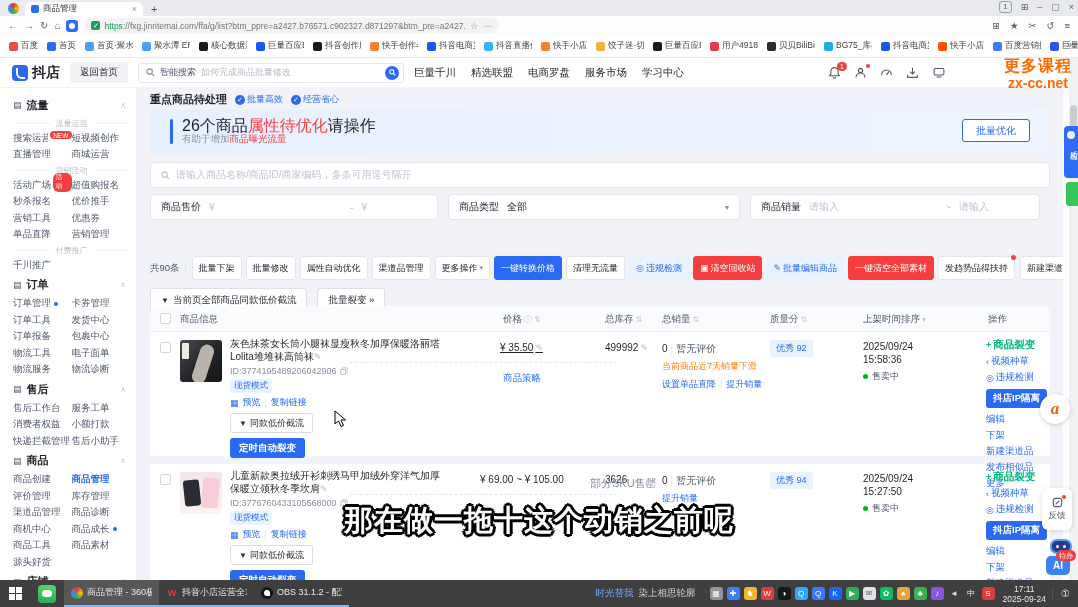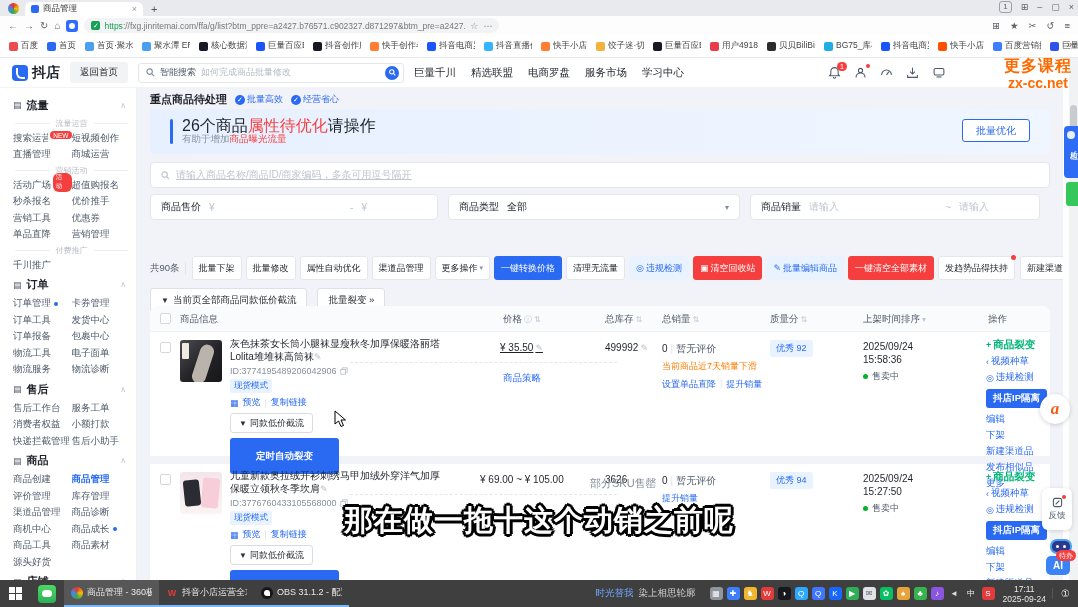--- a/index.html
+++ b/index.html
@@ -77,21 +77,21 @@
 .notice .t{font-size:11px;font-weight:bold;}
 .nb{display:flex;align-items:center;gap:2px;color:#2a6af2;font-size:9px;}
 .nb i{width:10px;height:10px;border-radius:50%;background:#2a6af2;color:#fff;font-size:7px;line-height:10px;text-align:center;}
 #banner{position:absolute;left:13px;top:21px;width:900px;height:45px;border-radius:4px;background:linear-gradient(90deg,#e7f0ff,#f0f6ff);}
 #banner .bar{position:absolute;left:20px;top:10px;width:3px;height:25px;background:#2a6af2;border-radius:2px;}
 #banner .t1{position:absolute;left:32px;top:7px;font-size:16px;}
 #banner .t1 .red{color:#f53f3f;}
 #banner .t2{position:absolute;left:32px;top:24px;font-size:9.5px;color:#86909c;}
 #banner .t2 .red{color:#f53f3f;}
 .opt-btn{position:absolute;right:20px;top:10px;height:23px;padding:0 13px;background:#fff;border:1px solid #2a6af2;color:#2a6af2;border-radius:3px;font-size:10px;}
-#searchbar{position:absolute;left:13px;top:74px;width:900px;height:26px;background:#fff;border:1px solid #e5e6eb;border-radius:4px;display:flex;align-items:center;gap:6px;padding:0 10px;color:#c0c4cc;font-size:10px;text-decoration:underline;}
+#searchbar{position:absolute;left:13px;top:74px;width:900px;height:26px;background:#fff;border:1px solid #e5e6eb;border-radius:4px;display:flex;align-items:center;gap:6px;padding:0 10px;color:#c0c4cc;font-size:10px;}
 #filters{position:absolute;left:13px;top:106px;width:900px;display:flex;gap:10px;}
 .fbox{height:26px;background:#fff;border:1px solid #e5e6eb;border-radius:4px;display:flex;align-items:center;gap:8px;padding:0 10px;font-size:10px;}
 .fbox .lb{color:#1f2329;flex:0 0 auto;}
 .fbox .ph{color:#c0c4cc;}
 .fbox .vv{color:#1f2329;}
 .fbox .sp{color:#c0c4cc;}
 .fbox .caret{margin-left:auto;color:#86909c;font-size:8px;}
 #f1{width:288px;} #f2{width:292px;} #f3{width:290px;}
 #actions{position:absolute;left:13px;top:138px;display:flex;align-items:center;gap:8px;}
 .a-query{height:23px;padding:0 13px;background:#fff;border:1px solid #2a6af2;color:#2a6af2;border-radius:3px;font-size:10px;}
@@ -128,21 +128,21 @@
 .thumb2::before{content:"";position:absolute;left:4px;top:8px;width:16px;height:26px;background:#2b2b33;border-radius:3px;transform:rotate(-6deg);}
 .thumb2::after{content:"";position:absolute;right:3px;top:6px;width:17px;height:30px;background:#f6cdd8;border-radius:3px;transform:rotate(5deg);}
 .pinfo{position:absolute;left:80px;top:5px;width:210px;}
 .ptitle{font-size:10px;line-height:13px;color:#1f2329;}
 .ptitle .edit{color:#b4bac4;font-size:9px;}
 .pid{margin-top:2px;font-size:9px;color:#86909c;display:flex;align-items:center;gap:3px;}
 .ptag{display:inline-block;margin-top:3px;background:#e8f3ff;color:#2a6af2;font-size:8.5px;padding:1px 4px;border-radius:2px;}
 .plinks{margin-top:3px;font-size:9px;color:#2a6af2;display:flex;align-items:center;gap:4px;}
 .plinks .dv{color:#e0e2e8;}
 .cap-sm{margin-top:4px;height:20px;padding:0 8px;background:#fff;border:1px solid #d8dce3;border-radius:3px;font-size:9px;color:#1f2329;display:inline-flex;align-items:center;gap:3px;}
-.fis-btn{display:inline-flex;margin-top:5px;height:36px;padding:0 26px;background:#2a6af2;border:none;border-radius:3px;color:#fff;font-size:9.5px;font-weight:bold;align-items:center;}
+.fis-btn{display:inline-flex;margin-top:5px;height:20px;padding:0 9px;background:#2a6af2;border:none;border-radius:3px;color:#fff;font-size:9.5px;font-weight:bold;align-items:center;}
 .cell{position:absolute;font-size:10px;color:#1f2329;}
 .cell .edit{color:#b4bac4;font-size:9px;margin-left:2px;}
 .dashline{position:absolute;left:200px;top:30px;width:267px;border-top:1px dashed #e5e6eb;}
 .strategy{position:absolute;left:353px;top:40px;font-size:9.5px;color:#2a6af2;}
 .salecell{position:absolute;left:512px;top:10px;font-size:10px;}
 .salecell .dv{color:#e0e2e8;margin:0 3px;}
 .salecell .rv{color:#4e5969;}
 .warn{position:absolute;left:512px;top:28px;font-size:9px;color:#ff7d00;}
 .salelinks{position:absolute;left:512px;font-size:9px;color:#2a6af2;display:flex;gap:4px;}
 .salelinks .dv{color:#e0e2e8;}

